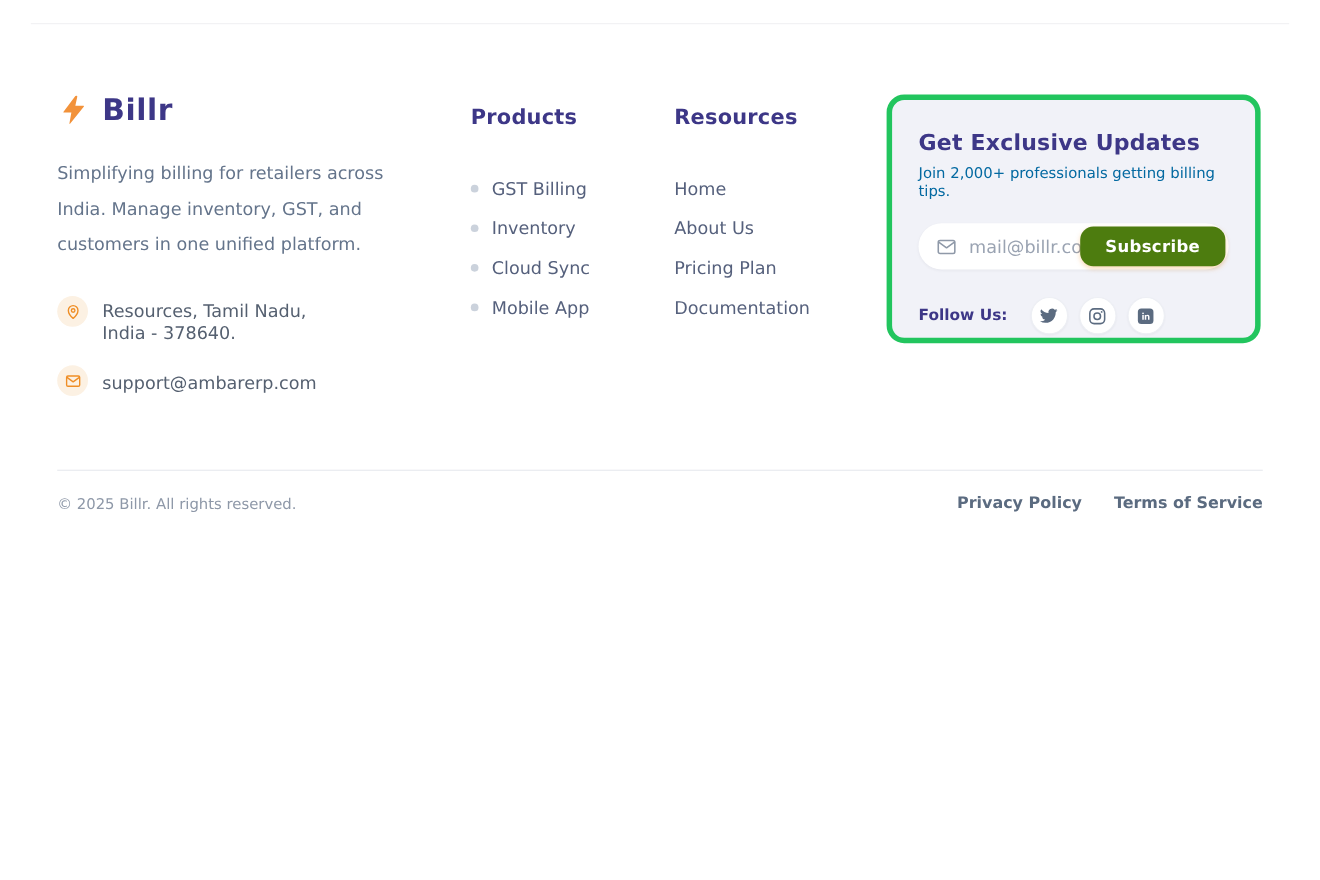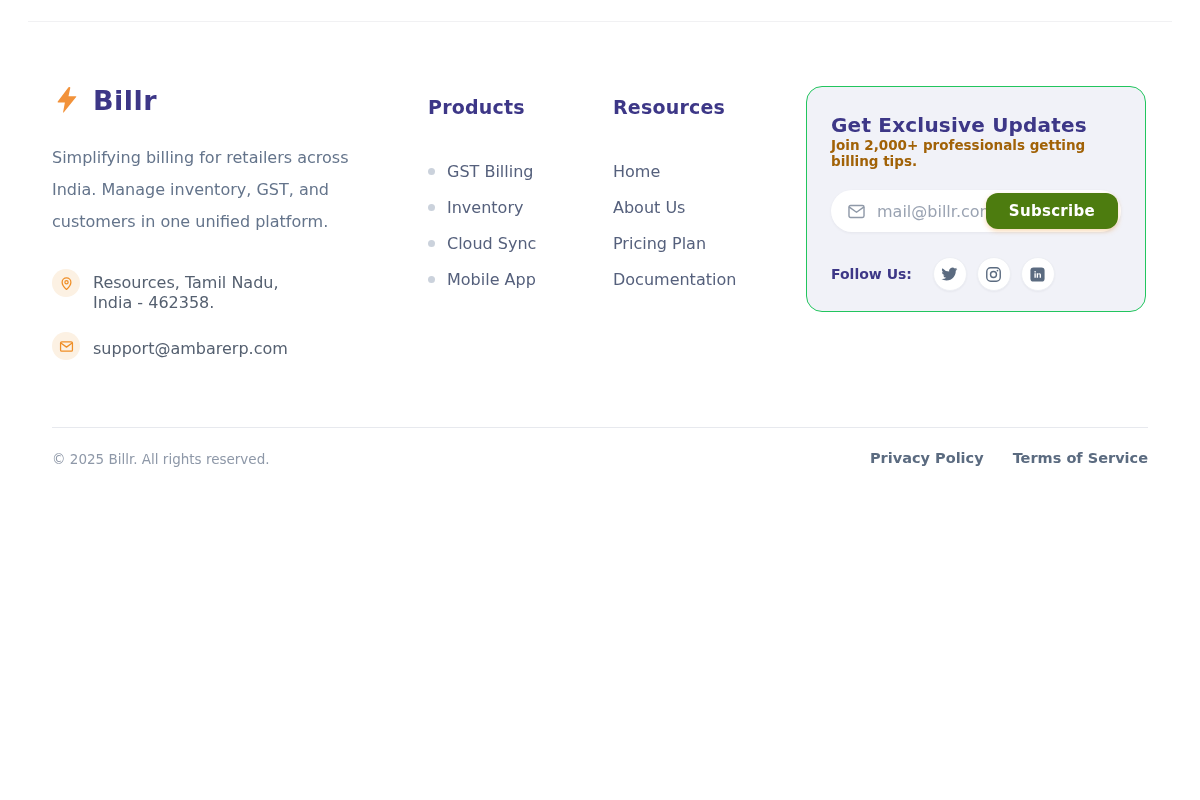--- a/index.html
+++ b/index.html
@@ -38,25 +38,25 @@
   .links-col li { height: 36px; display: flex; align-items: center; }
   .links-col li a { font-size: 16px; color: #55607C; text-decoration: none; cursor: pointer; }
   .bullet-dot {
     width: 7px; height: 7px; border-radius: 50%;
     background: #CBD2DC; margin-right: 12px; flex: 0 0 7px;
   }
 
   
   .newsletter-card {
     position: absolute; left: 806px; top: 86px; width: 340px; height: 226px;
-    background: #F1F2F8; border: 1px solid #22c55e; border-radius: 16px;
+    background: #F1F2F8; border: 5px solid #22c55e; border-radius: 16px;
     padding: 26px 24px 0 24px;
   }
   .newsletter-card h3 { font-size: 20px; font-weight: bold; color: #3D3787; letter-spacing: 0.2px; }
-  .newsletter-sub { font-size: 13.5px; color: #a16207; font-weight: bold; }
+  .newsletter-sub { margin-top: 9px; font-size: 13.5px; color: #0369a1; }
 
   .subscribe-row {
     position: relative; margin-top: 21px; height: 42px;
     background: #ffffff; border-radius: 21px;
     box-shadow: 0 1px 3px rgba(30, 41, 59, 0.06);
     display: flex; align-items: center;
   }
   .mail-icon { width: 19px; height: 19px; margin-left: 16px; stroke: #8F99A8; fill: none; stroke-width: 1.8; flex: 0 0 19px; }
   .email-input {
     flex: 1; height: 100%; border: none; outline: none; background: transparent;
@@ -109,21 +109,21 @@
     <div class="contact-list">
       <div class="contact-row">
         <span class="contact-icon-wrap">
           <svg viewBox="0 0 24 24" stroke-linecap="round" stroke-linejoin="round">
             <path d="M12 21.5 C12 21.5 5 15.6 5 10 a7 7 0 0 1 14 0 c0 5.6 -7 11.5 -7 11.5 z"></path>
             <circle cx="12" cy="10" r="2.6"></circle>
           </svg>
         </span>
         <span class="contact-text">
           <span>Resources, Tamil Nadu,</span><br>
-          <span>India - 462358.</span>
+          <span>India - 378640.</span>
         </span>
       </div>
 
 
       <div class="contact-row single">
         <span class="contact-icon-wrap">
           <svg viewBox="0 0 24 24" stroke-linecap="round" stroke-linejoin="round">
             <rect x="2.5" y="4.5" width="19" height="15" rx="2"></rect>
             <path d="M3 6.5 L12 13 L21 6.5"></path>
           </svg>

